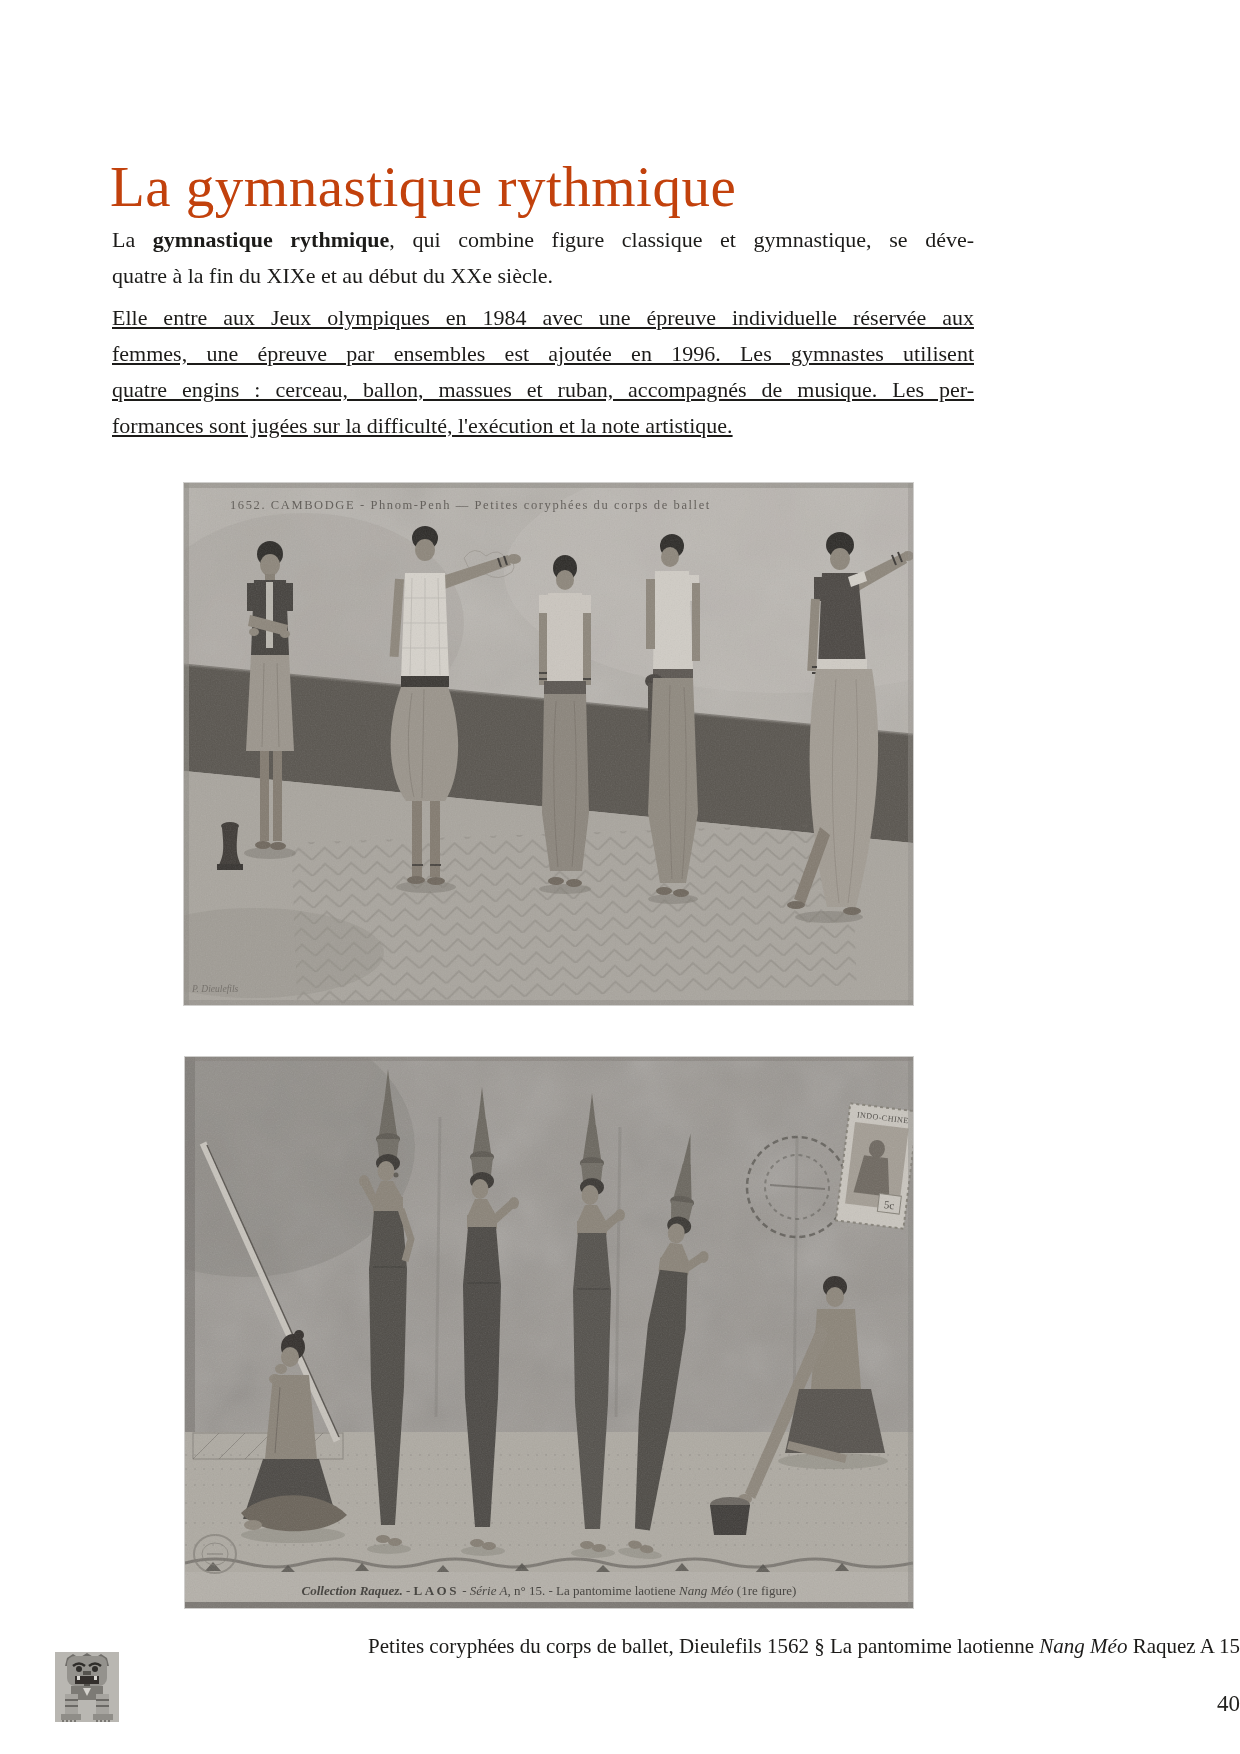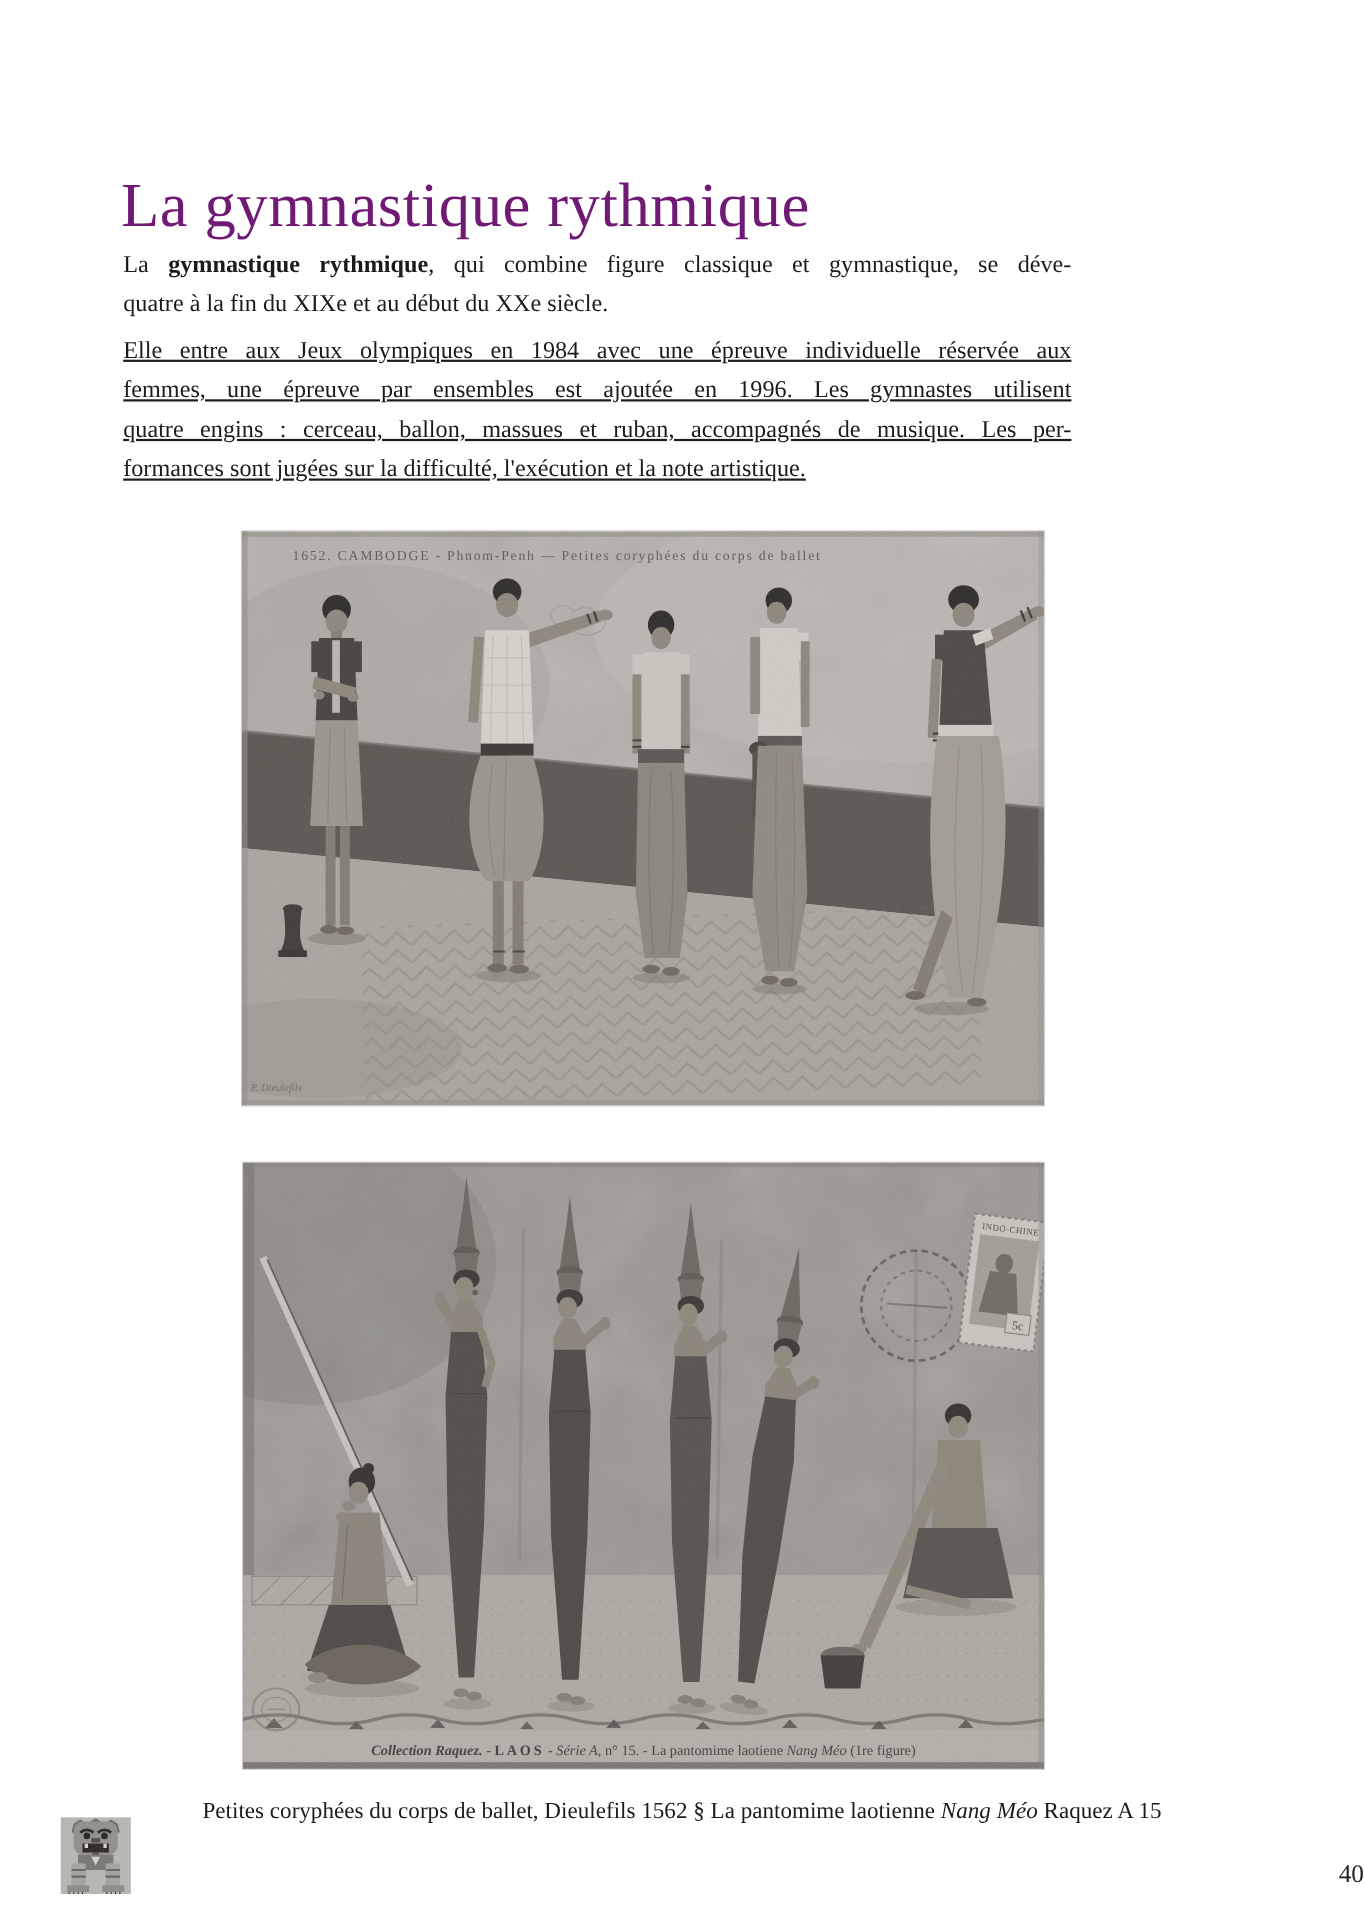--- a/index.html
+++ b/index.html
@@ -2,34 +2,34 @@
 <html><head>
 <meta charset="utf-8">
 <style>
   html,body { margin:0; padding:0; background:#ffffff; }
   .page {
     position:relative; width:1240px; height:1754px; background:#ffffff;
     font-family:"Liberation Serif", serif; color:#1c1b19; overflow:hidden;
   }
   .title {
     position:absolute; left:110px; top:116px; font-size:57px; font-weight:400;
-    letter-spacing:0.5px; color:#701a75; white-space:nowrap;
+    letter-spacing:0.5px; color:#c2410c; white-space:nowrap;
   }
   .body-text { position:absolute; left:112px; top:222px; width:862px; font-size:22px; line-height:36px; }
   .para + .para { margin-top:6px;text-decoration:underline; }
   .line.j { text-align:justify; text-align-last:justify; }
   .line.l { text-align:left; }
   .line span.b { font-weight:700; }
   .line span.it, .caption span.it { font-style:italic; }
   figure { margin:0; padding:0; }
-  .photo { position:absolute; box-shadow:0 0 0 1px rgba(120,117,112,0.35);margin-left:36px; }
+  .photo { position:absolute; box-shadow:0 0 0 1px rgba(120,117,112,0.35); }
   .photo svg { display:block; width:100%; height:100%; }
   .photo1 { left:184px; top:483px; width:729px; height:522px; }
   .photo2 { left:185px; top:1057px; width:728px; height:551px; }
-  .caption { position:absolute; left:0; top:1634px; width:1240px; text-align:center; font-size:21px; color:#1c1b19; }
+  .caption { position:absolute; left:0; top:1634px; width:1240px; text-align:right; font-size:21px; color:#1c1b19; }
   .pagenum { position:absolute; left:0; top:1691px; width:1240px; text-align:right; font-size:23px; color:#23221f; }
   .logo { position:absolute; left:55px; top:1652px; width:64px; height:70px; }
   .logo svg { display:block; width:100%; height:100%; }
 </style>
 </head>
 <body>
 
 <div class="page">
 
   <h1 class="title">La gymnastique rythmique</h1>

